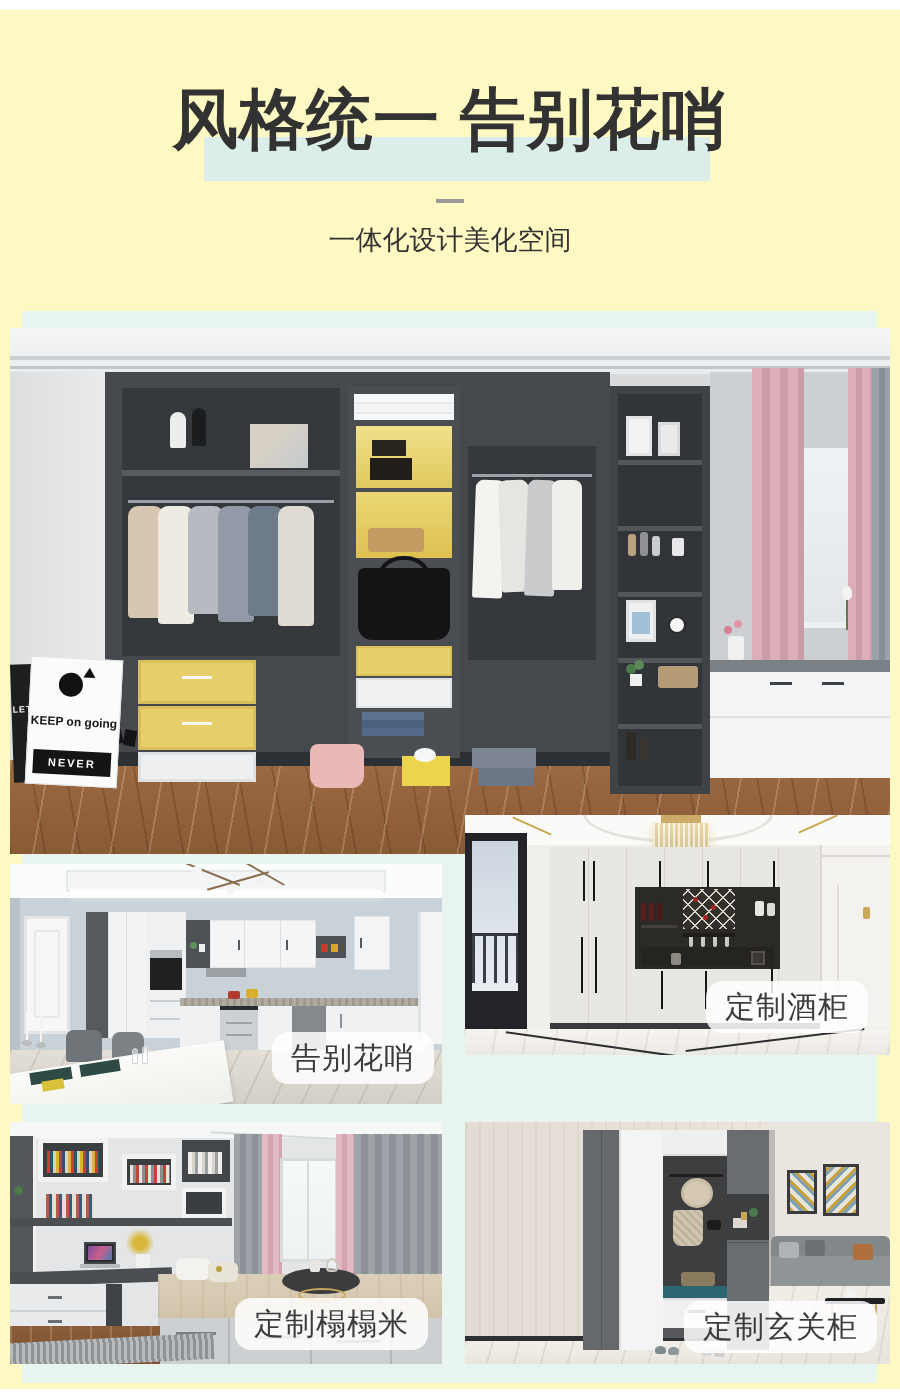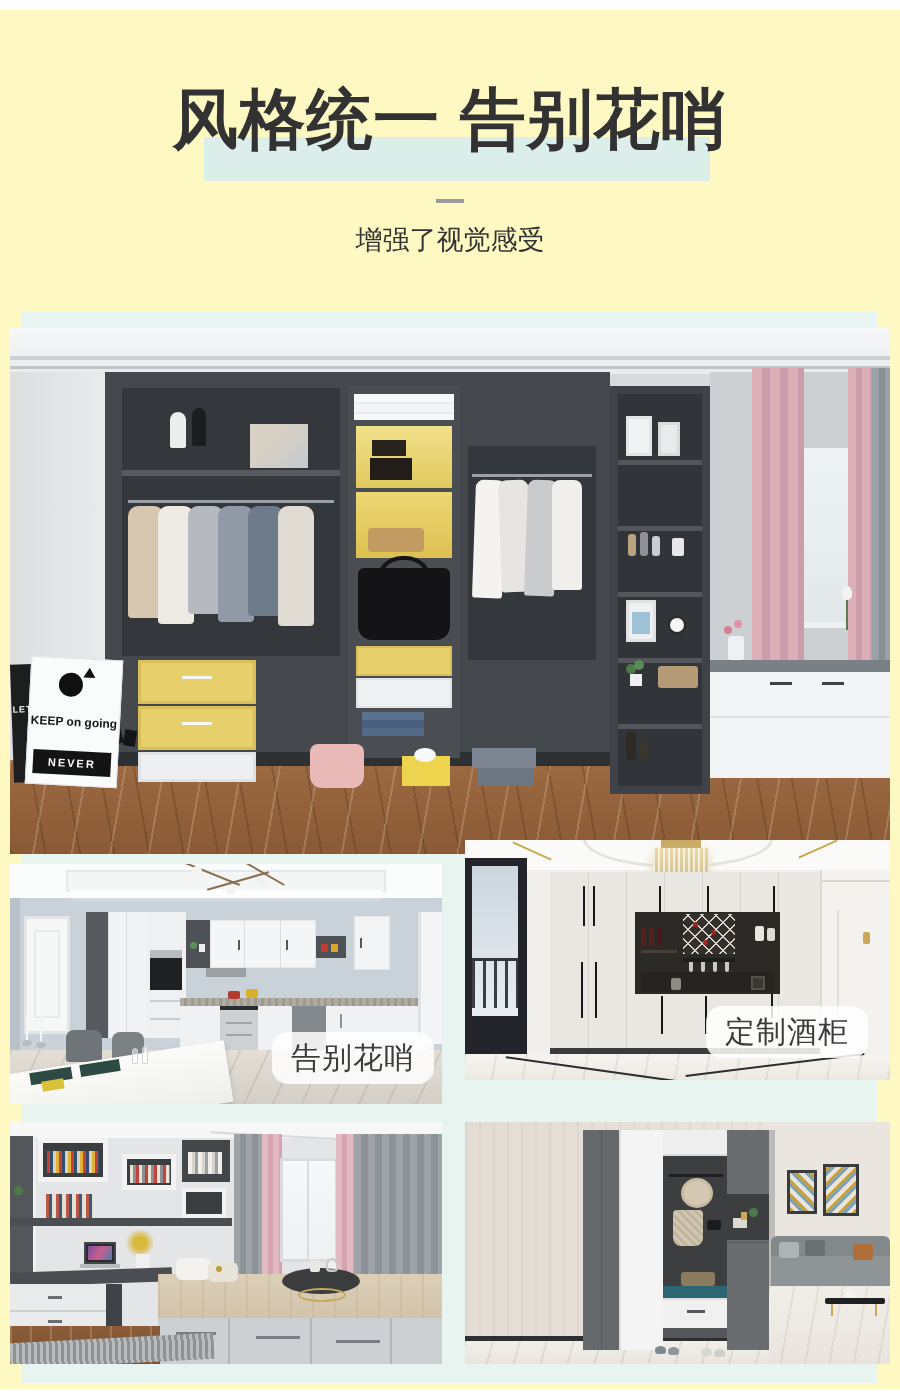--- a/index.html
+++ b/index.html
@@ -18,21 +18,21 @@
 </style>
 </head>
 <body>
 
 <div class="page">
 
   <div class="hl"></div>
   <h1 class="title">风格统一 告别花哨</h1>
   <div class="divider"></div>
   <div class="sub">
-    <div>增强了视觉感受</div>
+    <div>一体化设计美化空间</div>
   </div>
 
   <div class="mint"></div>
 
   <figure class="photo" style="left:10px;top:318px;width:880px;height:526px">
     <div class="a" style="left:0;top:0;width:880px;height:46px;background:linear-gradient(180deg,#f6f7f8,#e8eaec)"></div>
     <div class="a" style="left:0;top:28px;width:880px;height:4px;background:#ccd0d3"></div>
     <div class="a" style="left:0;top:38px;width:880px;height:3px;background:#c2c6c9"></div>
     <div class="a" style="left:0;top:44px;width:118px;height:392px;background:linear-gradient(90deg,#dcdee0,#ebedee)"></div>
     <div class="a" style="left:700px;top:44px;width:180px;height:392px;background:#ccd0d2"></div>
@@ -200,21 +200,21 @@
     <div class="a" style="left:16px;top:148px;width:2px;height:28px;background:#f6f6f4"></div>
     <div class="a" style="left:30px;top:152px;width:2px;height:26px;background:#f2f2f0"></div>
     <div class="a" style="left:12px;top:176px;width:10px;height:6px;background:#b9bdc0;border-radius:50%"></div>
     <div class="a" style="left:26px;top:178px;width:10px;height:6px;background:#b9bdc0;border-radius:50%"></div>
     <div class="a" style="left:122px;top:184px;width:6px;height:16px;border:1px solid #cfd4d6;border-radius:3px 3px 0 0;background:rgba(255,255,255,.5)"></div>
     <div class="a" style="left:132px;top:182px;width:6px;height:18px;border:1px solid #cfd4d6;border-radius:3px 3px 0 0;background:rgba(255,255,255,.5)"></div>
 
     <figcaption class="badge" style="right:8px;bottom:20px">告别花哨</figcaption>
   </figure>
 
-  <figure class="photo" style="left:465px;top:830px;width:425px;height:240px;background:#f0efeb">
+  <figure class="photo" style="left:465px;top:805px;width:425px;height:240px;background:#f0efeb">
     <div class="a" style="left:0;top:0;width:425px;height:30px;background:#fafaf8"></div>
     <div class="a" style="left:118px;top:-30px;width:190px;height:58px;border:3px solid #e4e2dd;border-radius:50%"></div>
     <div class="a" style="left:46px;top:10px;width:42px;height:2px;background:#c8a84b;transform:rotate(24deg)"></div>
     <div class="a" style="left:332px;top:8px;width:42px;height:2px;background:#c8a84b;transform:rotate(-24deg)"></div>
     <div class="a" style="left:196px;top:0;width:40px;height:10px;background:#c9ab66"></div>
     <div class="a" style="left:188px;top:8px;width:56px;height:34px;background:repeating-linear-gradient(90deg,rgba(255,255,255,.65) 0 2px,transparent 2px 5px),linear-gradient(180deg,#e9d9a8,#cfbf90);border-radius:0 0 45% 45%;box-shadow:0 4px 10px rgba(230,210,150,.7)"></div>
 
     <div class="a" style="left:0;top:18px;width:62px;height:200px;background:#23242a"></div>
     <div class="a" style="left:7px;top:26px;width:46px;height:150px;background:linear-gradient(180deg,#ccd6df,#e8edf2)"></div>
     <div class="a" style="left:7px;top:120px;width:46px;height:48px;background:repeating-linear-gradient(90deg,#3a3f45 0 3px,transparent 3px 11px)"></div>
@@ -324,20 +324,21 @@
     <div class="a" style="left:300px;top:196px;width:2px;height:46px;background:#b3b7b9"></div>
     <div class="a" style="left:380px;top:196px;width:2px;height:46px;background:#b3b7b9"></div>
     <div class="a" style="left:166px;top:210px;width:40px;height:3px;background:#7a7e82"></div>
     <div class="a" style="left:246px;top:214px;width:44px;height:3px;background:#7a7e82"></div>
     <div class="a" style="left:326px;top:218px;width:44px;height:3px;background:#7a7e82"></div>
 
     <div class="a" style="left:0;top:242px;width:0;height:0"></div>
     <div class="a" style="left:0;top:204px;width:150px;height:38px;background:repeating-linear-gradient(90deg,rgba(255,230,195,.2) 0 2px,transparent 2px 20px),linear-gradient(180deg,#8a5c39,#7c5030)"></div>
     <div class="a" style="left:0;top:216px;width:204px;height:26px;background:repeating-linear-gradient(90deg,#b9bcbe 0 3px,#8e9294 3px 6px);transform:rotate(-3deg)"></div>
 
+    <figcaption class="badge" style="right:14px;bottom:14px">定制榻榻米</figcaption>
   </figure>
 
   <figure class="photo" style="left:465px;top:1112px;width:425px;height:242px;background:#e6e0d8">
     <div class="a" style="left:0;top:0;width:310px;height:242px;background:repeating-linear-gradient(90deg,rgba(200,190,175,.25) 0 2px,transparent 2px 14px),linear-gradient(90deg,#e2dcd4,#eae4dc)"></div>
     <div class="a" style="left:0;top:214px;width:310px;height:5px;background:#2f3032"></div>
     <div class="a" style="left:0;top:219px;width:425px;height:23px;background:repeating-linear-gradient(105deg,rgba(165,155,140,.2) 0 2px,transparent 2px 26px),linear-gradient(180deg,#f2efe9,#e9e5de)"></div>
 
     <div class="a" style="left:118px;top:8px;width:36px;height:220px;background:#66696c"></div>
     <div class="a" style="left:136px;top:8px;width:1px;height:220px;background:#55585b"></div>
     <div class="a" style="left:154px;top:8px;width:44px;height:220px;background:#f4f4f4;border-left:2px solid #dedede"></div>
@@ -372,15 +373,16 @@
     <div class="a" style="left:360px;top:176px;width:60px;height:6px;background:#1f2022;border-radius:2px"></div>
     <div class="a" style="left:366px;top:182px;width:2px;height:12px;background:#c9a85b"></div>
     <div class="a" style="left:410px;top:182px;width:2px;height:12px;background:#c9a85b"></div>
     <div class="a" style="left:380px;top:168px;width:10px;height:8px;background:#f2f2f0;border-radius:50%"></div>
 
     <div class="a" style="left:190px;top:224px;width:11px;height:8px;background:#7e8a90;border-radius:50% 50% 3px 3px"></div>
     <div class="a" style="left:203px;top:225px;width:11px;height:8px;background:#8c979c;border-radius:50% 50% 3px 3px"></div>
     <div class="a" style="left:236px;top:226px;width:11px;height:8px;background:#d8d8d4;border-radius:50% 50% 3px 3px"></div>
     <div class="a" style="left:249px;top:227px;width:11px;height:8px;background:#cfd0cc;border-radius:50% 50% 3px 3px"></div>
 
+    <figcaption class="badge" style="right:13px;bottom:11px">定制玄关柜</figcaption>
   </figure>
 
 </div>
 
 </body></html>

